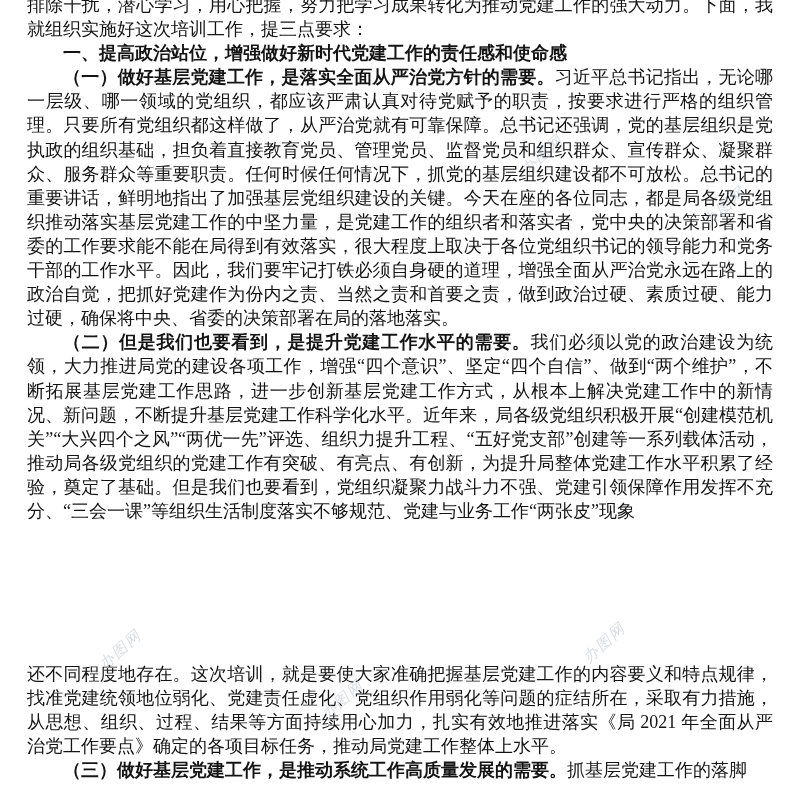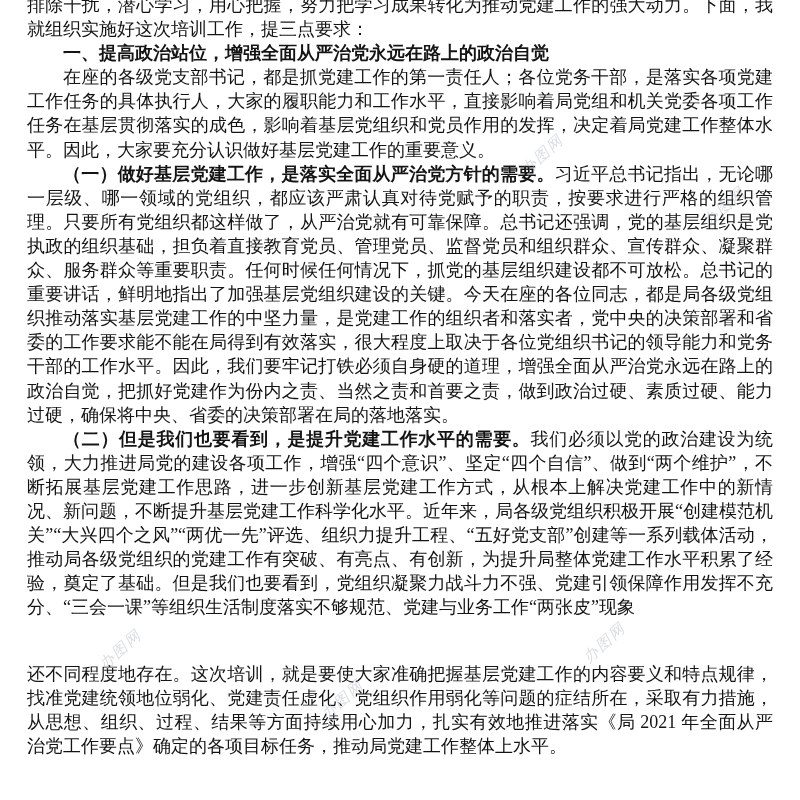--- a/index.html
+++ b/index.html
@@ -42,28 +42,28 @@
     pointer-events: none;
   }
 </style>
 </head>
 <body>
 
 <div class="page">
 
   <div class="text-block page1-block">
     <p class="para"><span class="lead"></span><span>排除干扰，潜心学习，用心把握，努力把学习成果转化为推动党建工作的强大动力。下面，我就组织实施好这次培训工作，提三点要求：</span></p>
-    <p class="para indent"><span class="lead">一、提高政治站位，增强全面从严治党永远在路上的政治自觉</span><span></span></p>
-    <p class="para indent"><span class="lead"></span><span>在座的各级党支部书记，都是抓党建工作的第一责任人；各位党务干部，是落实各项党建工作任务的具体执行人，大家的履职能力和工作水平，直接影响着局党组和机关党委各项工作任务在基层贯彻落实的成色，影响着基层党组织和党员作用的发挥，决定着局党建工作整体水平。因此，大家要充分认识做好基层党建工作的重要意义。</span></p>
+    <p class="para indent"><span class="lead">一、提高政治站位，增强做好新时代党建工作的责任感和使命感</span><span></span></p>
     <p class="para indent"><span class="lead">（一）做好基层党建工作，是落实全面从严治党方针的需要。</span><span>习近平总书记指出，无论哪一层级、哪一领域的党组织，都应该严肃认真对待党赋予的职责，按要求进行严格的组织管理。只要所有党组织都这样做了，从严治党就有可靠保障。总书记还强调，党的基层组织是党执政的组织基础，担负着直接教育党员、管理党员、监督党员和组织群众、宣传群众、凝聚群众、服务群众等重要职责。任何时候任何情况下，抓党的基层组织建设都不可放松。总书记的重要讲话，鲜明地指出了加强基层党组织建设的关键。今天在座的各位同志，都是局各级党组织推动落实基层党建工作的中坚力量，是党建工作的组织者和落实者，党中央的决策部署和省委的工作要求能不能在局得到有效落实，很大程度上取决于各位党组织书记的领导能力和党务干部的工作水平。因此，我们要牢记打铁必须自身硬的道理，增强全面从严治党永远在路上的政治自觉，把抓好党建作为份内之责、当然之责和首要之责，做到政治过硬、素质过硬、能力过硬，确保将中央、省委的决策部署在局的落地落实。</span></p>
     <p class="para indent"><span class="lead">（二）但是我们也要看到，是提升党建工作水平的需要。</span><span>我们必须以党的政治建设为统领，大力推进局党的建设各项工作，增强“四个意识”、坚定“四个自信”、做到“两个维护”，不断拓展基层党建工作思路，进一步创新基层党建工作方式，从根本上解决党建工作中的新情况、新问题，不断提升基层党建工作科学化水平。近年来，局各级党组织积极开展“创建模范机关”“大兴四个之风”“两优一先”评选、组织力提升工程、“五好党支部”创建等一系列载体活动，推动局各级党组织的党建工作有突破、有亮点、有创新，为提升局整体党建工作水平积累了经验，奠定了基础。但是我们也要看到，党组织凝聚力战斗力不强、党建引领保障作用发挥不充分、“三会一课”等组织生活制度落实不够规范、党建与业务工作“两张皮”现象</span></p>
   </div>
 
   <div class="text-block page2-block">
     <p class="para"><span class="lead"></span><span>还不同程度地存在。这次培训，就是要使大家准确把握基层党建工作的内容要义和特点规律，找准党建统领地位弱化、党建责任虚化、党组织作用弱化等问题的症结所在，采取有力措施，从思想、组织、过程、结果等方面持续用心加力，扎实有效地推进落实《局 2021 年全面从严治党工作要点》确定的各项目标任务，推动局党建工作整体上水平。</span></p>
+    <p class="para indent"><span class="lead">（三）做好基层党建工作，是推动系统工作高质量发展的需要。</span><span>抓基层党建工作的落脚</span></p>
   </div>
 
   <span class="watermark" style="left:530px; top:160px;">办图网</span>
   <span class="watermark" style="left:712px; top:212px;">办图网</span>
   <span class="watermark" style="left:108px; top:655px;">办图网</span>
   <span class="watermark" style="left:592px; top:648px;">办图网</span>
   <span class="watermark" style="left:330px; top:705px;">办图网</span>
 
 </div>
 

